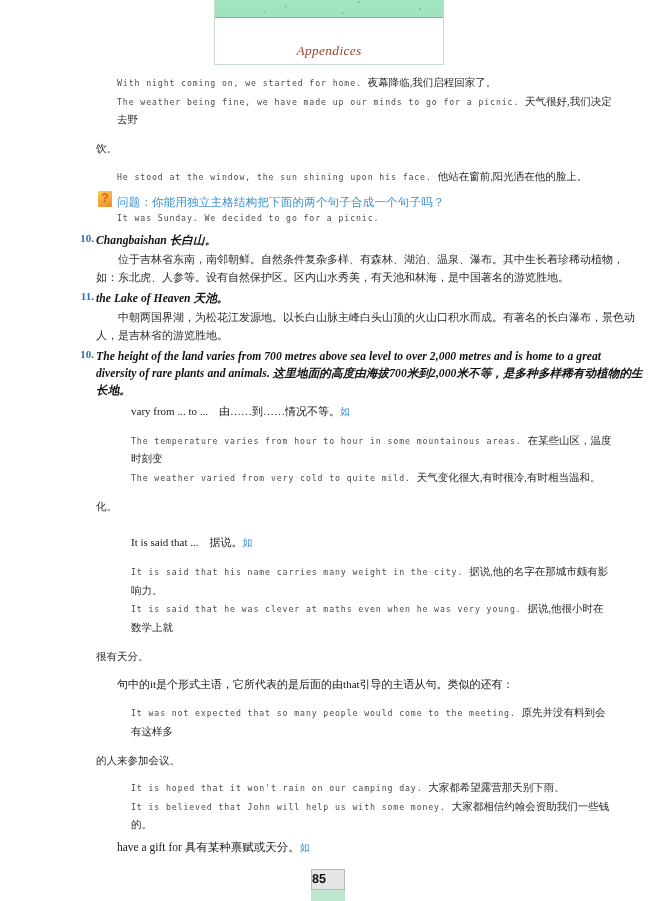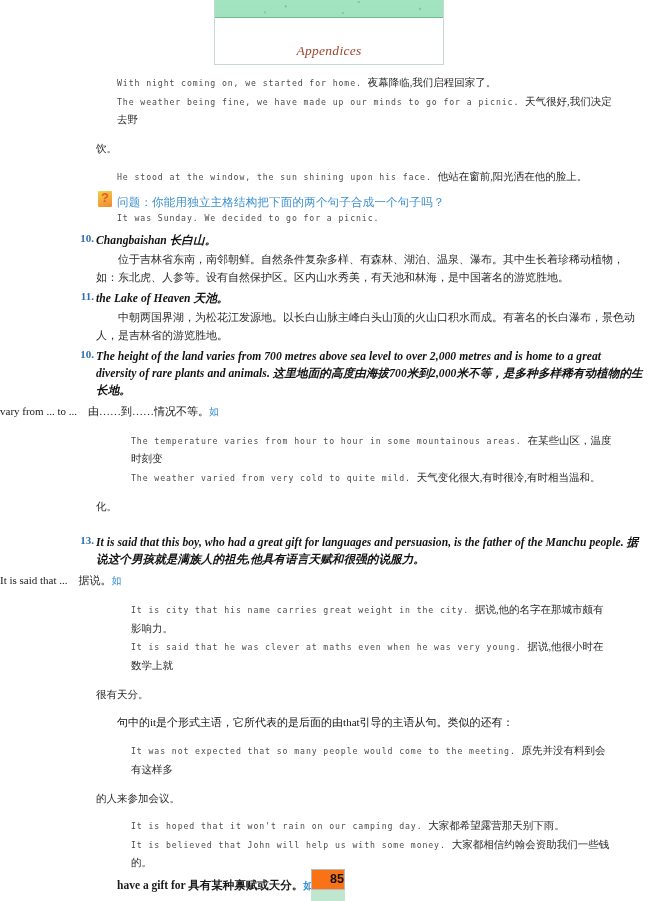--- a/index.html
+++ b/index.html
@@ -155,24 +155,25 @@
     text-indent: 22px;
     margin-top: 1px;
   }
 
   
   .phrase {
     font-family: "Liberation Serif", "DejaVu Serif", serif;
     font-size: 11px;
     color: #1a1a1a;
     line-height: 18px;
+    padding-left: 131px;
     padding-right: 18px;
     margin-top: 3px;
   }
-  .phrase.bold-phrase { font-weight: 700; font-size: 11.5px; padding-left: 117px; }
+  .phrase.bold-phrase { font-weight: 400; font-size: 11.5px; padding-left: 117px; }
   .phrase .ru {
     color: #3a8fd0;
     font-size: 10px;
   }
 
   
   .note-cn {
     font-family: "Liberation Serif", "DejaVu Serif", serif;
     font-size: 11px;
     color: #121212;
@@ -196,22 +197,22 @@
 
   
   .page-number {
     position: absolute;
     left: 311px;
     top: 869px;
     width: 34px;
     height: 21px;
     box-sizing: border-box;
     border: 1px solid #b9b9b9;
-    background: #f97316;
-    text-align: right;
+    background: #e5e5e5;
+    text-align: left;
     line-height: 19px;
     font-family: "Liberation Sans", sans-serif;
     font-weight: 700;
     font-size: 12.5px;
     color: #101010;
   }
   .page-number-tab {
     position: absolute;
     left: 311px;
     top: 890px;
@@ -284,32 +285,25 @@
     <span class="cn">在某些山区，温度时刻变</span>
   </p>
   <p class="ex-line indent-deep">
     <span>The weather varied from very cold to quite mild.</span>
     <span class="cn">天气变化很大,有时很冷,有时相当温和。</span>
   </p>
   <p class="hang">化。</p>
 
   <div class="spacer-sm"></div>
 
-  <div class="entry">
-    <span class="entry-num">13.</span>
-    <div class="entry-head">
-      <span>It is said that this boy, who had a great gift for languages and persuasion, is the father of the Manchu people.</span>
-      <span class="cn-bold">据说这个男孩就是满族人的祖先,他具有语言天赋和很强的说服力。</span>
-    </div>
-  </div>
   <p class="phrase">
     <span>It is said that ...　据说。</span><span class="ru">如</span>
   </p>
   <p class="ex-line indent-deep">
-    <span>It is city that his name carries great weight in the city.</span>
+    <span>It is said that his name carries many weight in the city.</span>
     <span class="cn">据说,他的名字在那城市颇有影响力。</span>
   </p>
   <p class="ex-line indent-deep">
     <span>It is said that he was clever at maths even when he was very young.</span>
     <span class="cn">据说,他很小时在数学上就</span>
   </p>
   <p class="hang">很有天分。</p>
 
   <p class="note-cn">句中的it是个形式主语，它所代表的是后面的由that引导的主语从句。类似的还有：</p>
 

